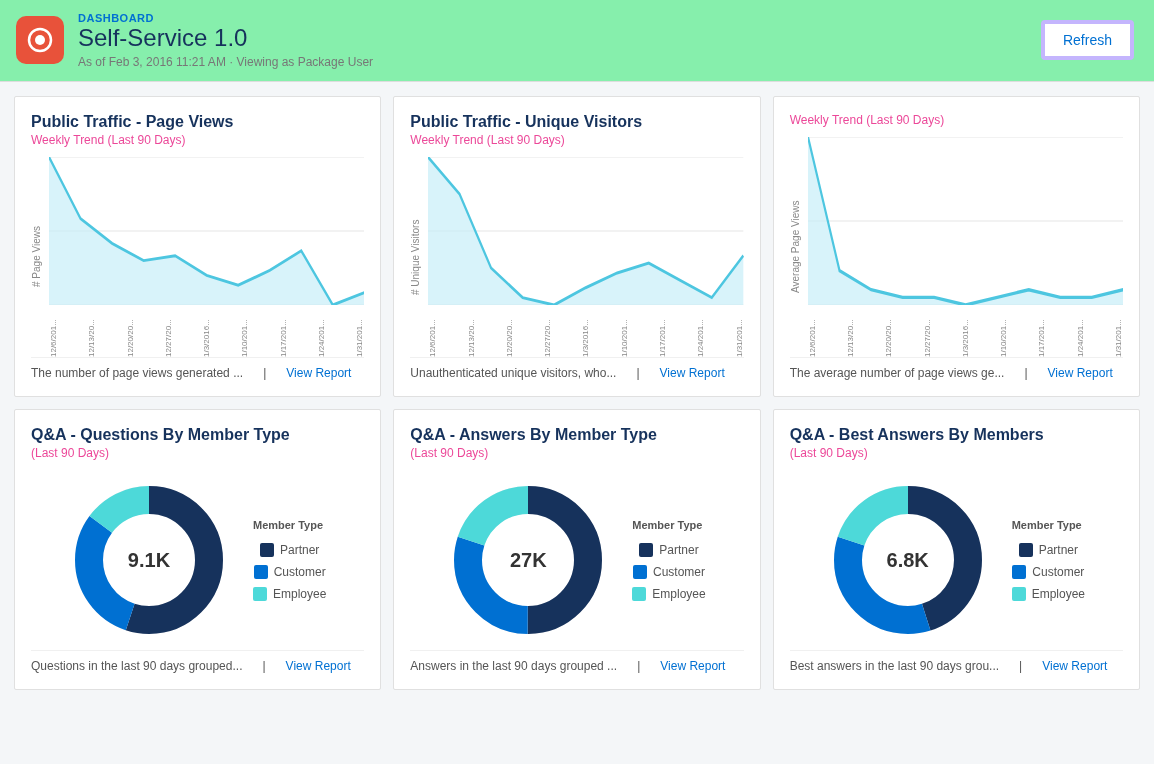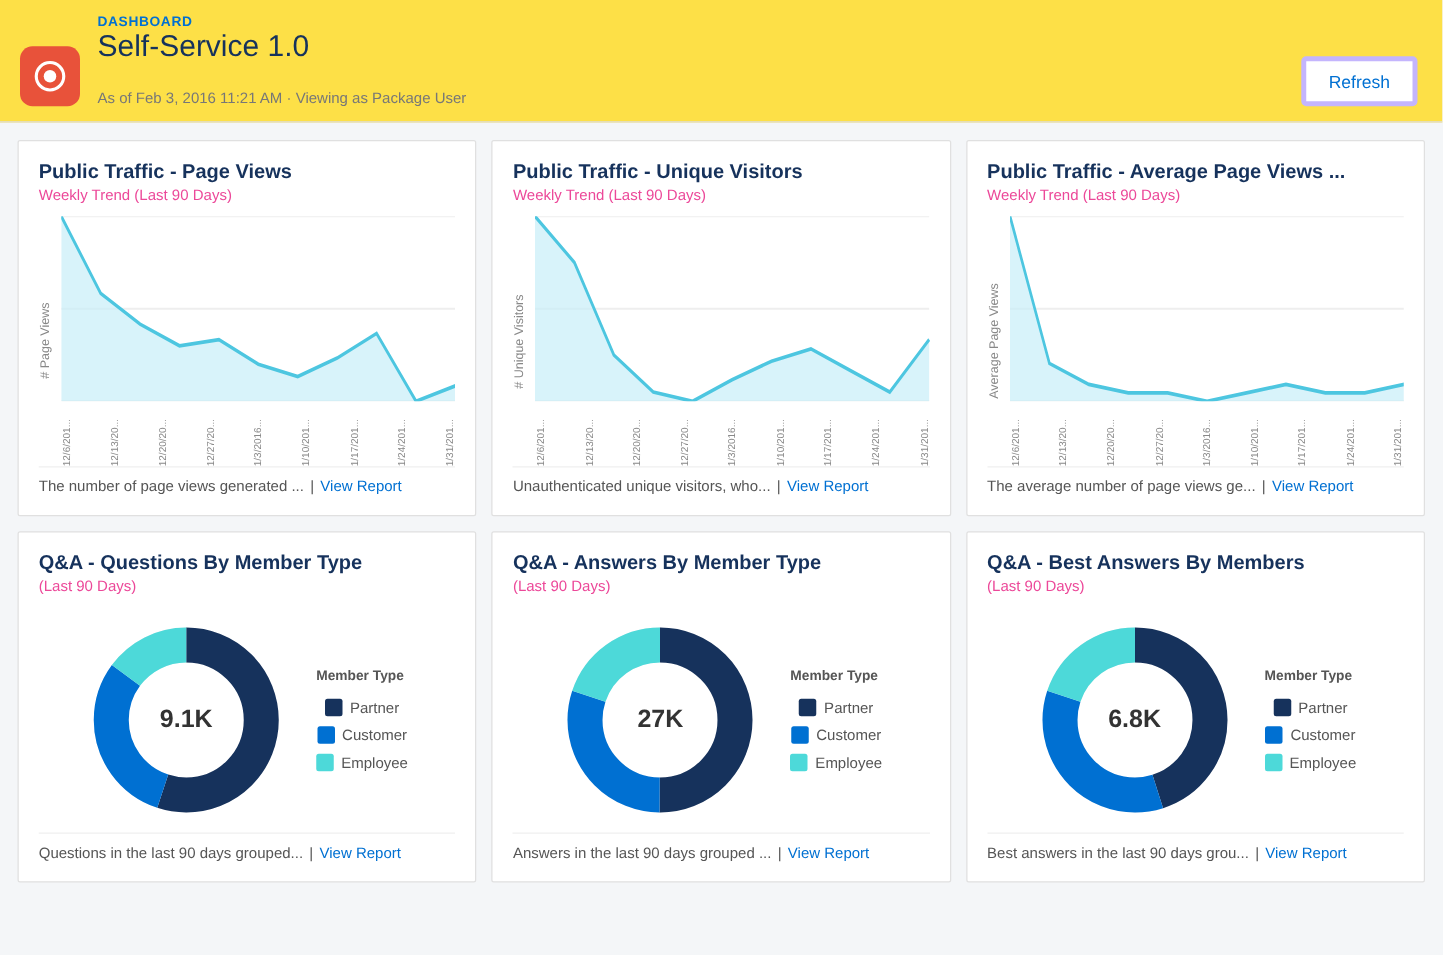--- a/index.html
+++ b/index.html
@@ -6,24 +6,24 @@
     body {
       font-family: 'Segoe UI', Arial, sans-serif;
       background: #f4f6f8;
       color: #333;
       min-height: 764px;
       width: 1154px;
     }
 
     
     .header {
-      background: #fde047;
+      background: #86efac;
       padding: 12px 20px 12px 16px;
       display: flex;
-      align-items: flex-end;
+      align-items: center;
       border-bottom: 1px solid #ddd;
       position: relative;
     }
     .header-logo {
       width: 48px;
       height: 48px;
       background: #e8523a;
       border-radius: 10px;
       display: flex;
       align-items: center;
@@ -42,21 +42,21 @@
     }
     .header-title {
       font-size: 24px;
       font-weight: 300;
       color: #16325c;
       line-height: 1.2;
     }
     .header-subtitle {
       font-size: 12px;
       color: #777;
-      margin-top: 18px;
+      margin-top: 2px;
     }
     .refresh-btn {
       border: 4px solid #c4b5fd;
       color: #0070d2;
       background: #fff;
       padding: 8px 18px;
       border-radius: 4px;
       font-size: 14px;
       cursor: pointer;
       font-weight: 500;
@@ -90,21 +90,21 @@
       margin-bottom: 10px;
     }
     .card-footer {
       margin-top: auto;
       padding-top: 8px;
       font-size: 12px;
       color: #555;
       border-top: 1px solid #f0f0f0;
       display: flex;
       align-items: center;
-      gap: 5px;
+      gap: 20px;
       flex-wrap: wrap;
     }
     .view-report-link {
       color: #0070d2;
       cursor: pointer;
       font-size: 12px;
       text-decoration: none;
       white-space: nowrap;
     }
     .view-report-sep { color: #555; }
@@ -292,21 +292,20 @@
           </div>
         </div>
       </div>
       <div class="card-footer">
         <span>Unauthenticated unique visitors, who...</span>
         <span class="view-report-sep"> |</span>
         <a class="view-report-link" href="#">View Report</a>
       </div>
     </div>
     <div class="card">
-      <div class="card-title">Public Traffic - Average Page Views ...</div>
       <div class="card-subtitle">Weekly Trend (Last 90 Days)</div>
       <div class="chart-area">
         <div class="y-axis-label">Average Page Views</div>
         <div class="chart-inner">
           <div class="line-chart-svg-wrap" style="height: 170px;">
       <svg viewBox="0 0 300 100" preserveAspectRatio="none" xmlns="http://www.w3.org/2000/svg" style="width:100%;height:100%;">
 
         <line x1="0" y1="50" x2="300" y2="50" stroke="#eee" stroke-width="1"></line>
         <line x1="0" y1="0" x2="300" y2="0" stroke="#eee" stroke-width="1"></line>
         <line x1="0" y1="100" x2="300" y2="100" stroke="#eee" stroke-width="1"></line>

